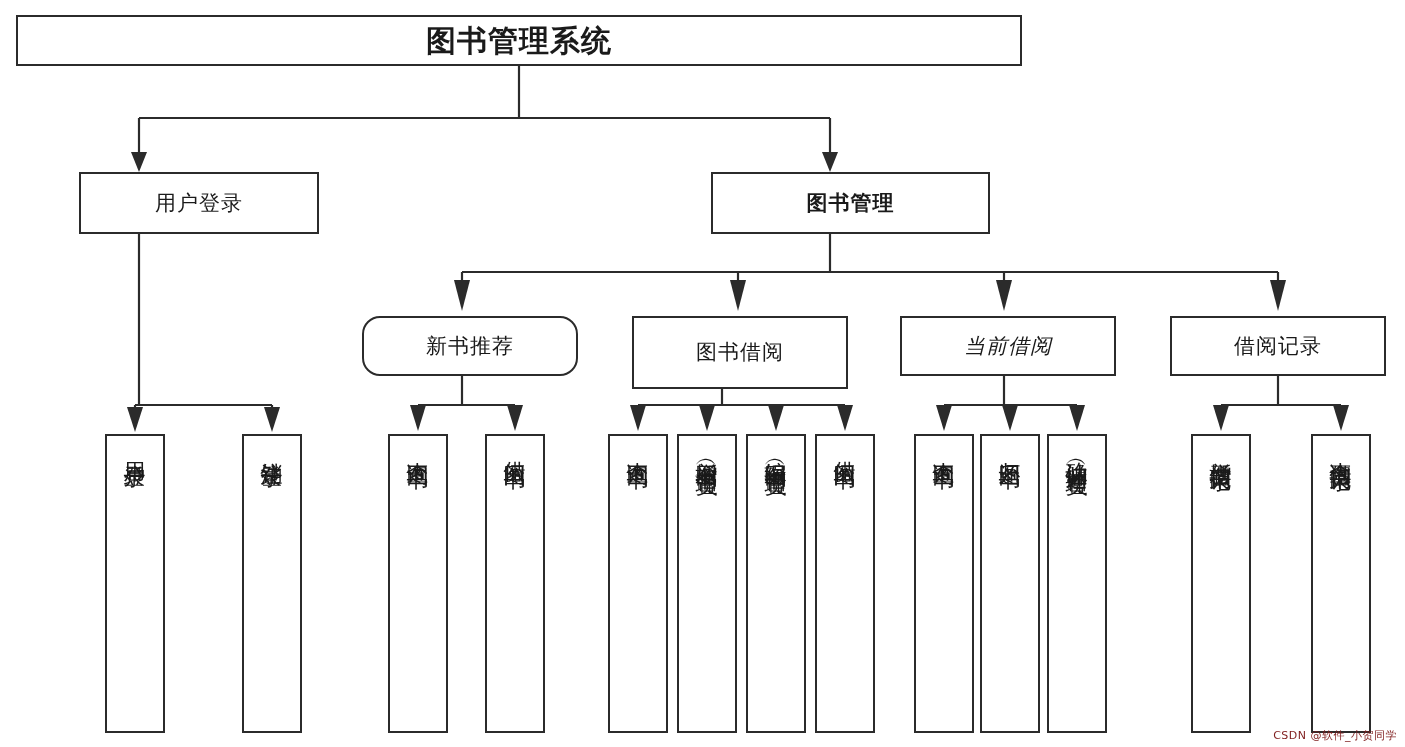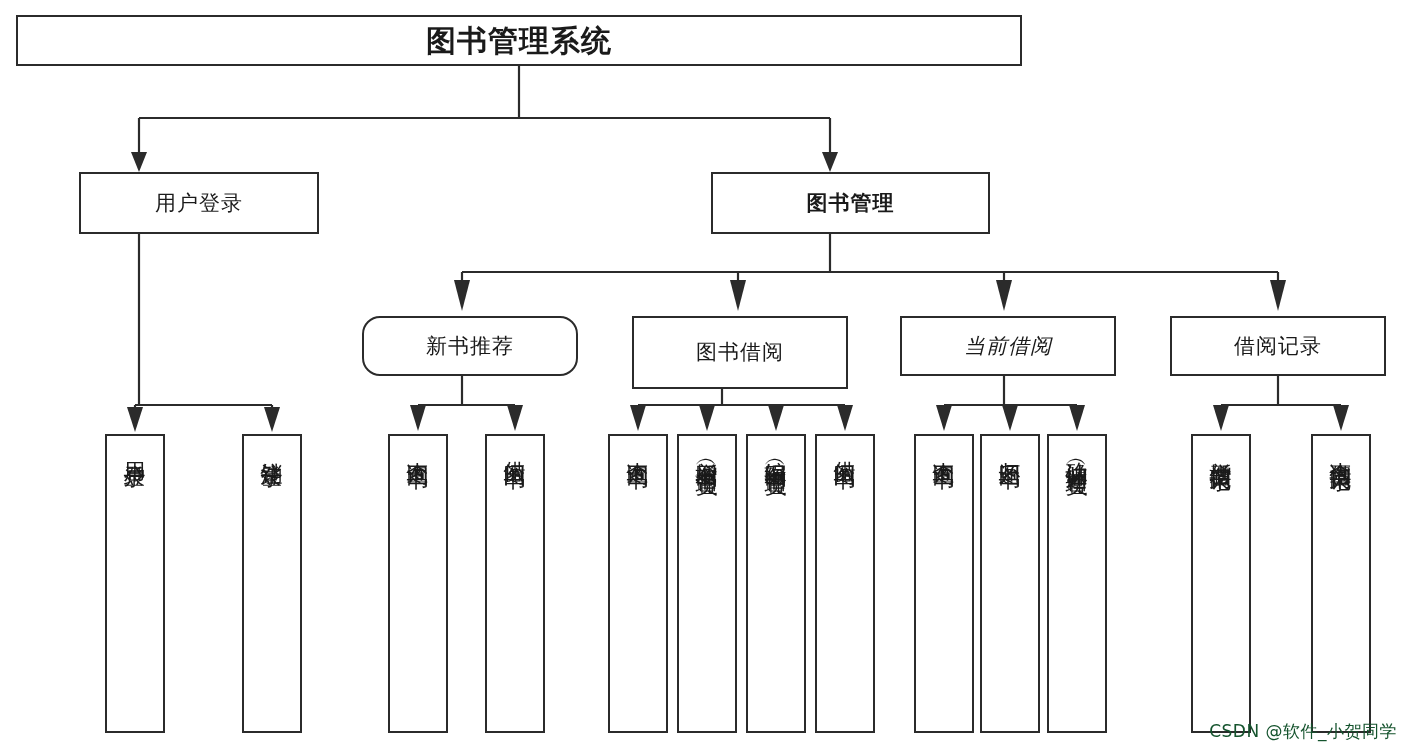--- a/index.html
+++ b/index.html
@@ -64,22 +64,22 @@
     fill:none;
     stroke:#2b2b2b;
     stroke-width:2.2;
   }
   .arrowhead{fill:#2b2b2b;}
   
   .watermark{
     position:absolute;
     right:8px;
     bottom:4px;
-    font-size:17px;
-    color:#14532d;
+    font-size:11px;
+    color:#7f1d1d;
     letter-spacing:0.5px;
     white-space:nowrap;
     font-family:"DejaVu Sans","Liberation Sans",sans-serif;
   }
 </style>
 </head>
 <body>
 
 <div id="diagram">
 

